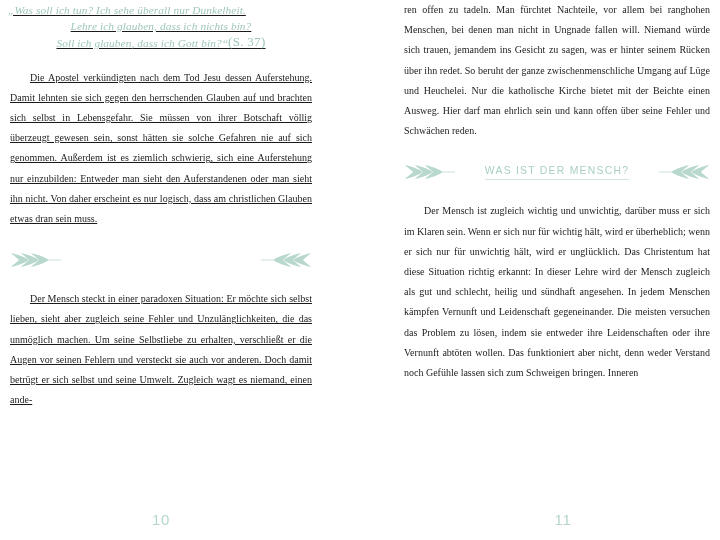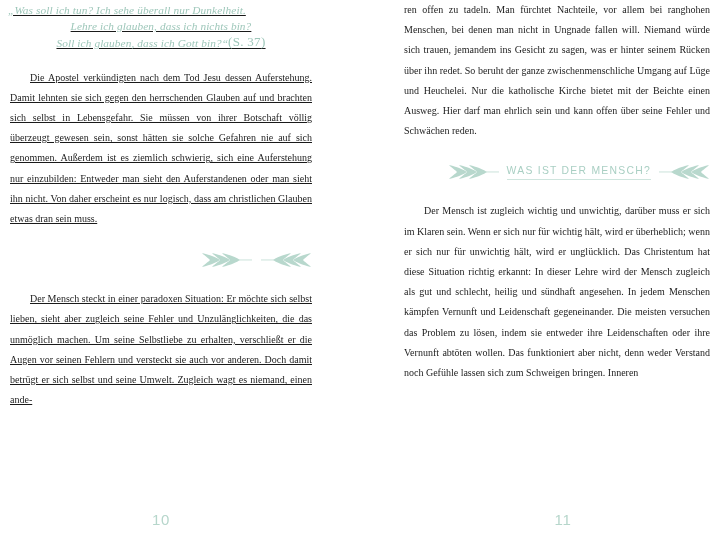--- a/index.html
+++ b/index.html
@@ -71,21 +71,21 @@
   p.body.indent { text-indent: 20px; }
 
   .gap-after-quote { height: 16px; }
   .gap-before-head { height: 22px; }
   .gap-after-head  { height: 20px; }
 
   
   .section-head {
     display: flex;
     align-items: center;
-    justify-content: flex-end;
+    justify-content: space-between;
     gap: 7px;
     width: 100%;
   }
   .section-head .title {
     color: #a9cfc3;
     font-family: "Liberation Sans", "DejaVu Sans", sans-serif;
     font-size: 10.4px;
     letter-spacing: 1.25px;
     font-weight: 400;
     white-space: nowrap;

